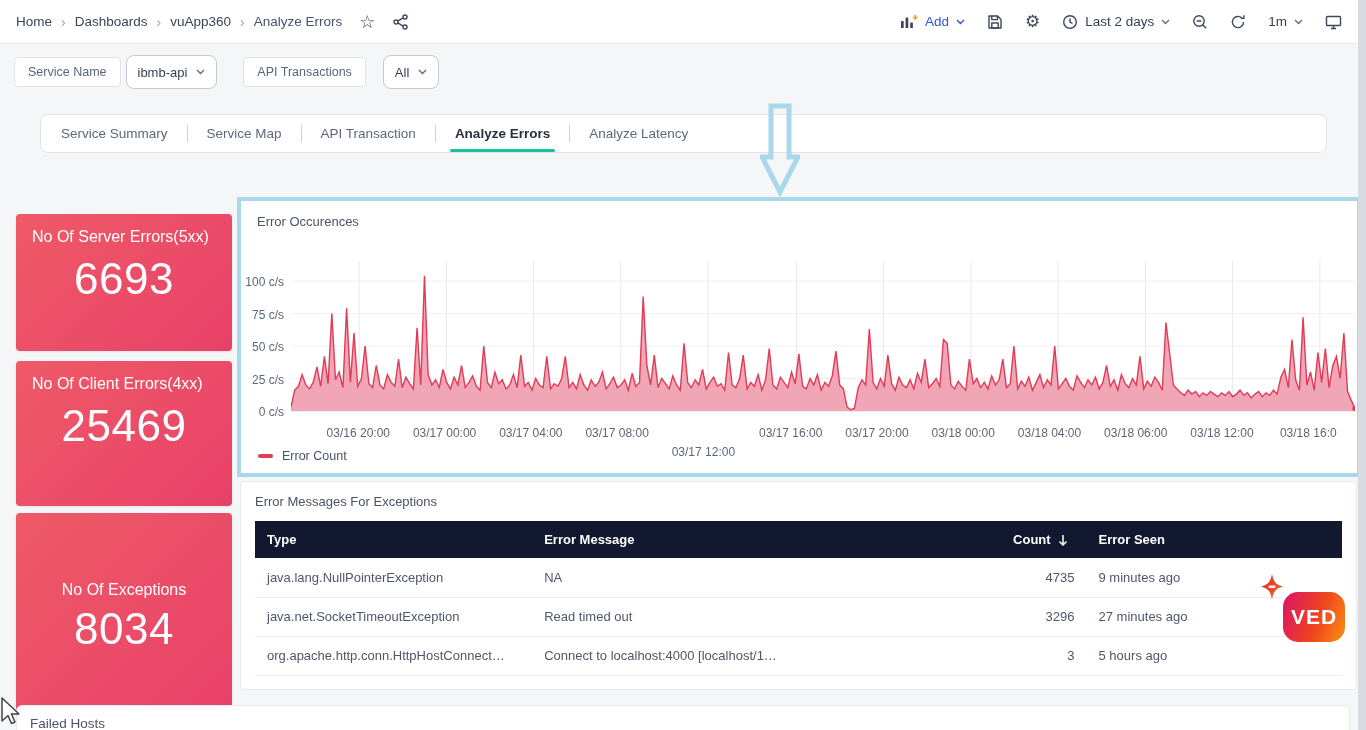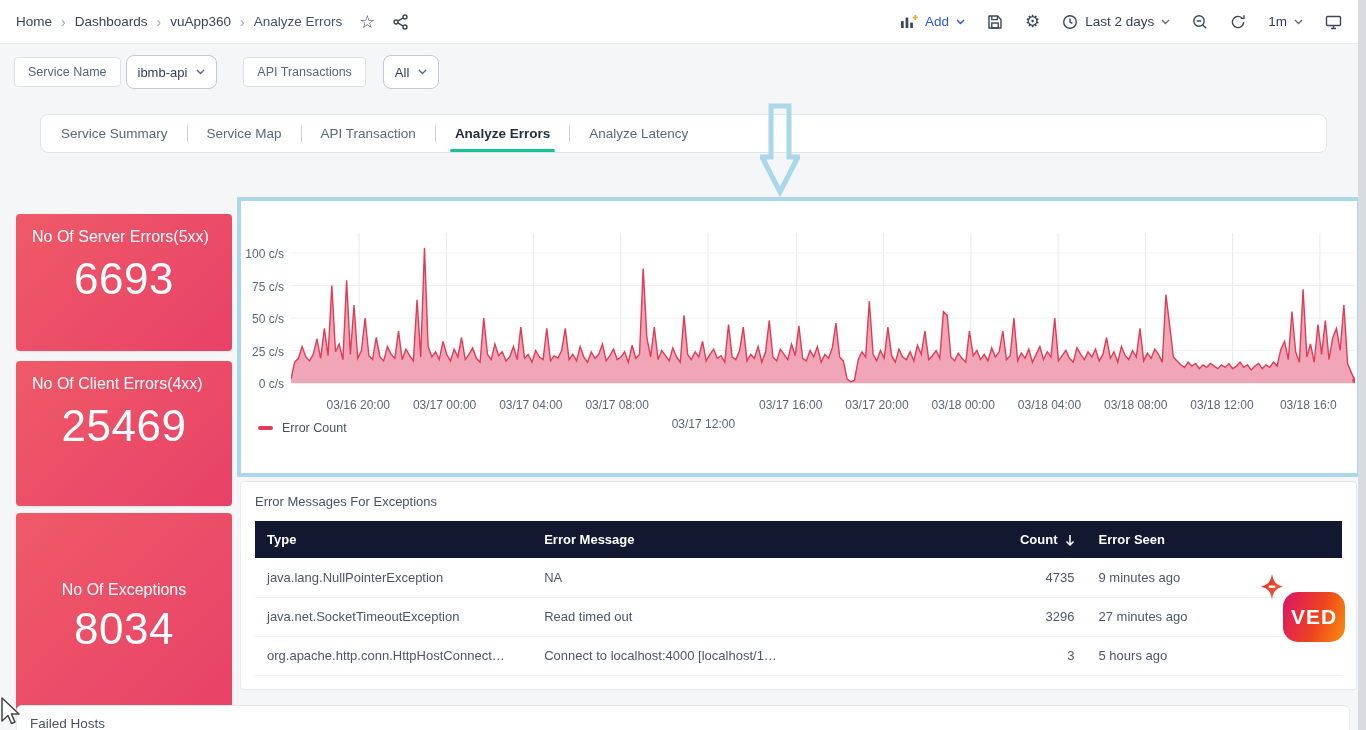--- a/index.html
+++ b/index.html
@@ -71,21 +71,21 @@
   
   .table-panel { position:absolute; left:240px; top:481px; width:1117px; height:209px; background:#fff;
          border:1px solid #e7e9ed; border-radius:4px; padding:12px 14px; overflow:hidden; }
   .exc-table { width:100%; border-collapse:collapse; margin-top:12px; font-size:13px; table-layout:fixed; }
   .exc-table th { background:#111830; color:#fff; font-weight:700; height:37px; padding:0 12px;
          text-align:left; cursor:pointer; }
   .exc-table td { height:39px; padding:0 12px; color:#4d5769; border-bottom:1px solid #edeff2;
          overflow:hidden; white-space:nowrap; text-overflow:ellipsis; }
   .col-type{width:25.5%;} .col-msg{width:42.5%;} .col-count{width:8.5%;} .col-last{width:23.5%;}
   .cell-count { text-align:right; }
-  .th-count-inner { display:flex; align-items:center; justify-content:flex-end; gap:7px; }
+  .th-count-inner { display:flex; align-items:center; justify-content:center; gap:7px; }
 
   
   .failed-panel { position:absolute; left:16px; top:705px; width:1334px; height:40px; background:#fff;
          border:1px solid #e7e9ed; border-radius:6px 6px 0 0; padding:10px 13px; font-size:13.5px; color:#4a5365; }
 
   
   .ved-badge { position:absolute; left:1283px; top:592px; width:62px; height:50px; border-radius:15px;
          background:linear-gradient(110deg, #dc1368 0%, #ef431f 55%, #f8900f 100%);
          display:flex; align-items:center; justify-content:center; z-index:40; }
   .ved-text { color:#fff; font-weight:700; font-size:21px; letter-spacing:1px; }
@@ -220,20 +220,21 @@
   <div class="stat-card card-2">
     <div class="stat-title">No Of Client Errors(4xx)</div>
     <div class="stat-value">25469</div>
   </div>
   <div class="stat-card card-3">
     <div class="stat-title">No Of Exceptions</div>
     <div class="stat-value">8034</div>
   </div>
 
   <div class="chart-highlight">
+    <div class="panel-title">Error Occurences</div>
     <div class="chart-wrap">
       <div class="y-axis">
           <span style="top: 14px;">100 c/s</span>
           <span style="top: 46.5px;">75 c/s</span>
           <span style="top: 79px;">50 c/s</span>
           <span style="top: 111.5px;">25 c/s</span>
           <span style="top: 144px;">0 c/s</span>
         </div>
       <div class="plot"><svg viewBox="0 0 1045 160" preserveAspectRatio="none" width="100%" height="160">
             <line x1="66.88" y1="0" x2="66.88" y2="150" stroke="#e6e8ec" stroke-width="1" vector-effect="non-scaling-stroke"></line>
@@ -261,21 +262,21 @@
     <div class="x-axis">
         <span style="left: 6.4%;">03/16 20:00</span>
         <span style="left: 14.6%;">03/17 00:00</span>
         <span style="left: 22.8%;">03/17 04:00</span>
         <span style="left: 31%;">03/17 08:00</span>
         <span style="left: 39.2%; margin-top: 19px;">03/17 12:00</span>
         <span style="left: 47.5%;">03/17 16:00</span>
         <span style="left: 55.7%;">03/17 20:00</span>
         <span style="left: 63.9%;">03/18 00:00</span>
         <span style="left: 72.1%;">03/18 04:00</span>
-        <span style="left: 80.3%;">03/18 08:00</span>
+        <span style="left: 80.3%;">03/18 06:00</span>
         <span style="left: 88.5%;">03/18 12:00</span>
         <span style="left: 96.7%;">03/18 16:0</span>
       </div>
     <div class="legend">
       <span class="legend-swatch"></span>
       <span>Error Count</span>
     </div>
   </div>
 
   <svg class="anno-arrow" width="40" height="94" viewBox="0 0 40 94">

